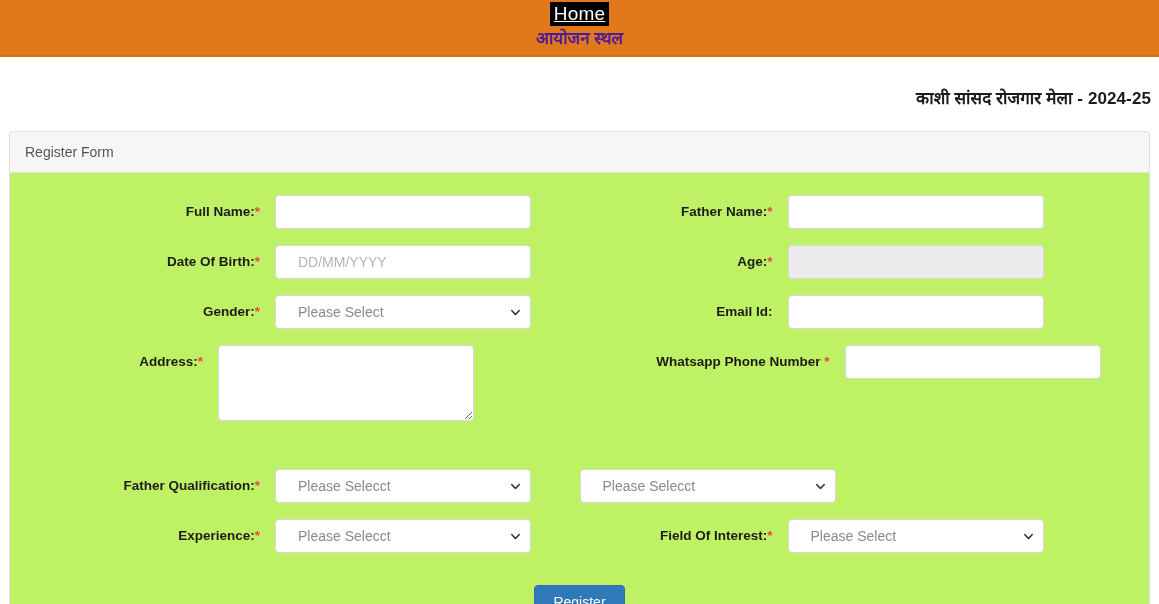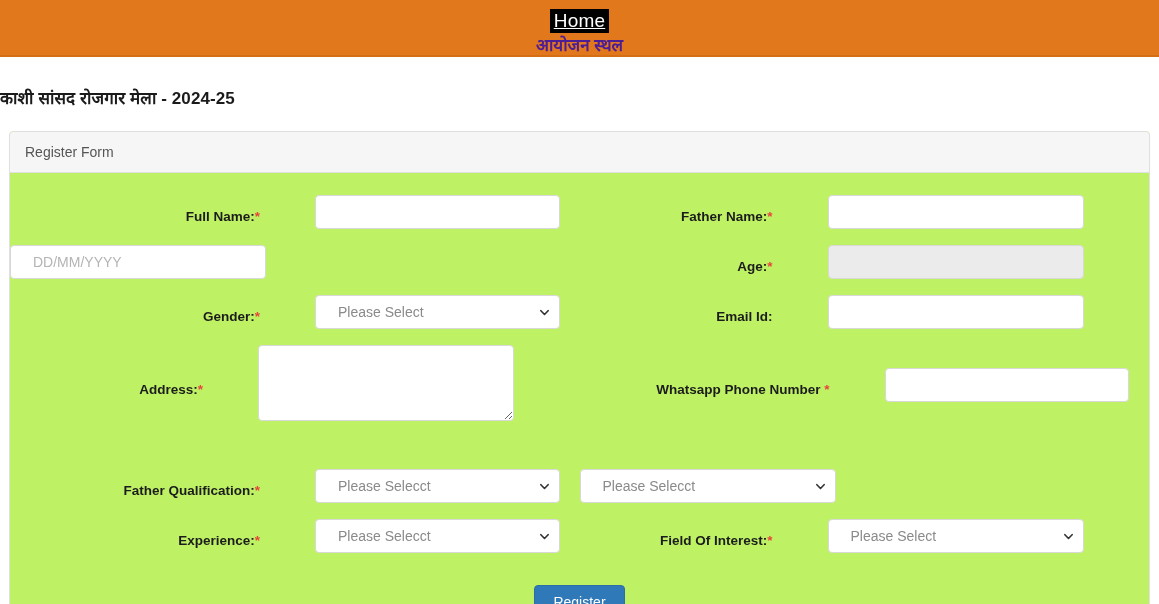--- a/index.html
+++ b/index.html
@@ -18,42 +18,42 @@
   
   .topbar {
     width: 100%;
     height: 57px;
     background: #e2781c;
     border-bottom: 2px solid #d46f16;
     display: flex;
     flex-direction: column;
     align-items: center;
     justify-content: flex-start;
-    padding-top: 9px;
+    padding-top: 2px;
   }
   .topbar-home {
     background: #000000;
     color: #ffffff;
     font-size: 19px;
     line-height: 24px;
     padding: 0 4px;
     font-weight: 400;
     letter-spacing: .2px;
   }
   .topbar-sub {
     color: #4c1d95;
     font-size: 17px;
     line-height: 23px;
     font-weight: 700;
     margin-top: 1px;
   }
 
   
   .page-title {
-    text-align: left;
+    text-align: right;
     font-size: 17px;
     font-weight: 700;
     color: #1b1b1b;
     margin: 29px 8px 0 0;
     letter-spacing: .1px;
   }
 
   
   .panel {
     margin: 22px 9px 0 9px;
@@ -76,24 +76,23 @@
   }
 
   
   .form-row {
     display: flex;
     width: 100%;
   }
   .col {
     width: 50%;
     display: flex;
-    align-items: center;
+    align-items: flex-start;
     padding: 0 20px 0 0;
     margin-bottom: 16px;
-    gap: 40px;
   }
   .col .label {
     width: 265px;
     text-align: right;
     padding-right: 15px;
     padding-top: 8px;
     font-size: 13.5px;
     font-weight: 700;
     color: #1c1c1c;
     line-height: 17px;
@@ -188,20 +187,21 @@
       <div class="col right">
         <div class="label"><span>Father Name:</span><span class="req">*</span></div>
         <div class="field">
           <input class="txt" type="text" placeholder="" style="">
         </div>
       </div>
     </div>
 
     <div class="form-row">
       <div class="col left">
+        <div class="label"><span>Date Of Birth:</span><span class="req">*</span></div>
         <div class="field">
           <input class="txt" type="text" placeholder="DD/MM/YYYY" style="">
         </div>
       </div>
       <div class="col right">
         <div class="label"><span>Age:</span><span class="req">*</span></div>
         <div class="field">
           <input class="txt" type="text" disabled="" placeholder="" style="">
         </div>
       </div>

